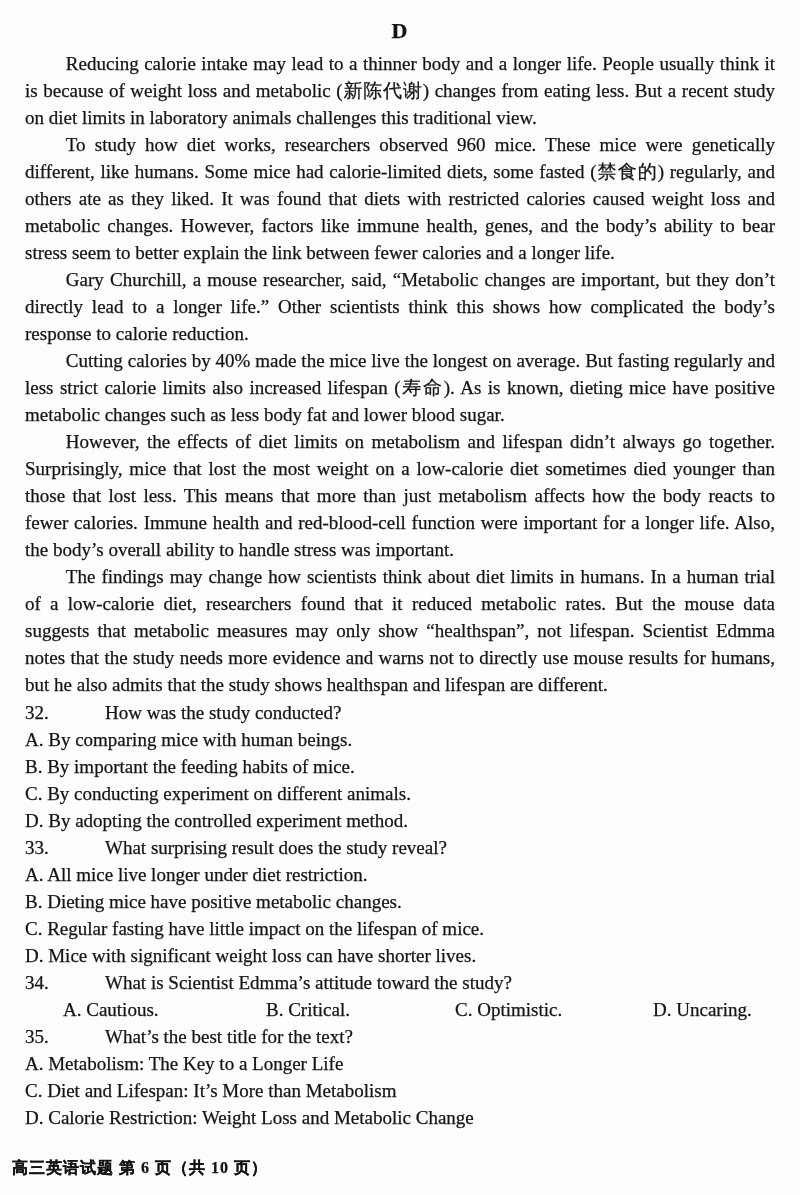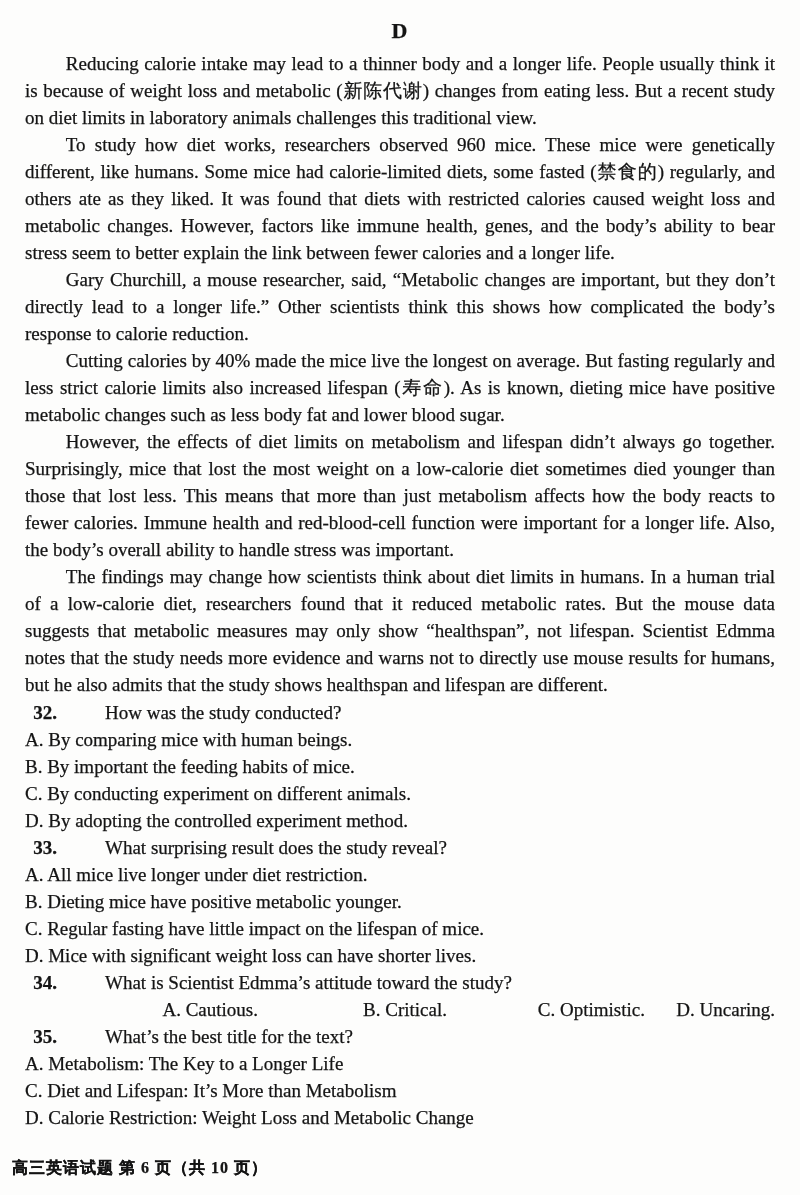--- a/index.html
+++ b/index.html
@@ -32,29 +32,28 @@
   }
   .questions { margin-top: 1px; }
   .question-stem {
     display: flex;
     align-items: baseline;
   }
   .question-number {
     flex: 0 0 32px;
     font-weight: bold;
   }
-  .question-number.plain { font-weight: bold; text-align: right; }
+  .question-number.plain { font-weight: normal; }
   .question-text { flex: 1; margin-left: 48px; }
   .options-stacked .option {
   }
   .options-inline {
     display: grid;
     grid-template-columns: 203px 189px 198px 1fr;
-    margin-left: 30px;
-    text-align: right;
+    margin-left: 38px;
   }
   .page-footer {
     position: absolute;
     left: 12px;
     bottom: 14px;
     width: 100%;
     text-align: left;
     font-size: 16px;
     font-weight: bold;
     letter-spacing: 1px;
@@ -91,21 +90,21 @@
       </div>
     </div>
 
     <div class="question">
       <div class="question-stem">
         <span class="question-number plain">33.</span>
         <span class="question-text">What surprising result does the study reveal?</span>
       </div>
       <div class="options-stacked">
         <div class="option">A. All mice live longer under diet restriction.</div>
-        <div class="option">B. Dieting mice have positive metabolic younger.</div>
+        <div class="option">B. Dieting mice have positive metabolic changes.</div>
         <div class="option">C. Regular fasting have little impact on the lifespan of mice.</div>
         <div class="option">D. Mice with significant weight loss can have shorter lives.</div>
       </div>
     </div>
 
     <div class="question">
       <div class="question-stem">
         <span class="question-number plain">34.</span>
         <span class="question-text">What is Scientist Edmma’s attitude toward the study?</span>
       </div>

